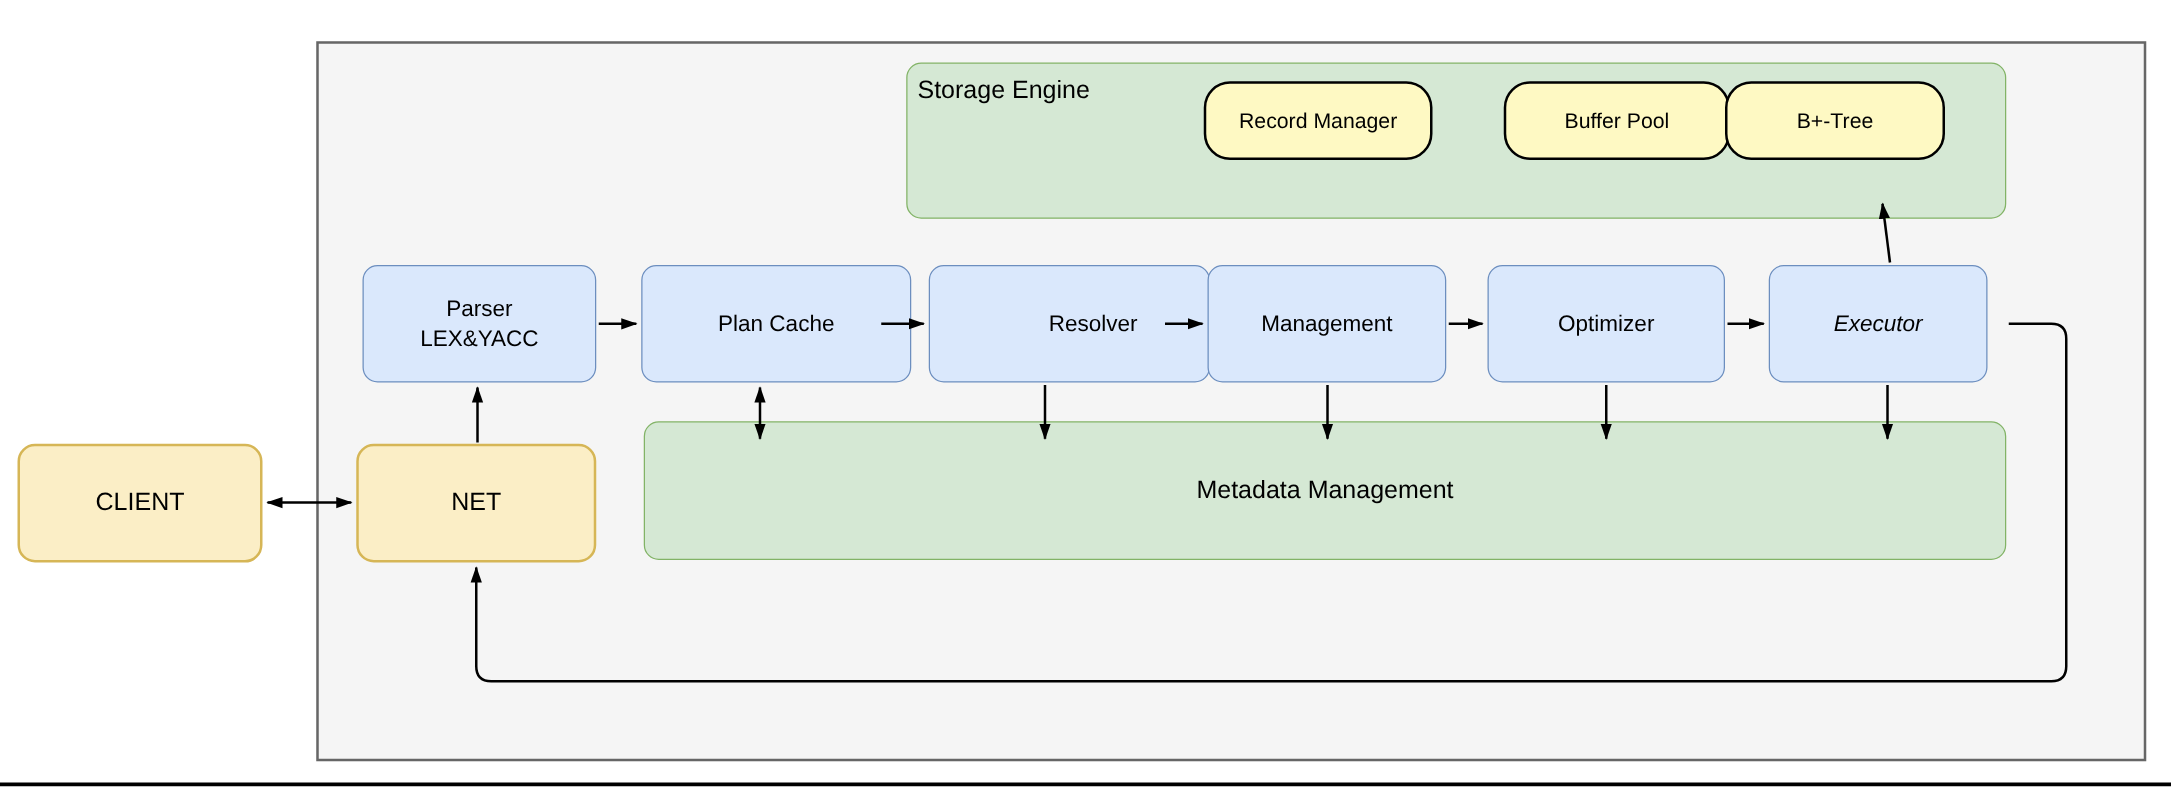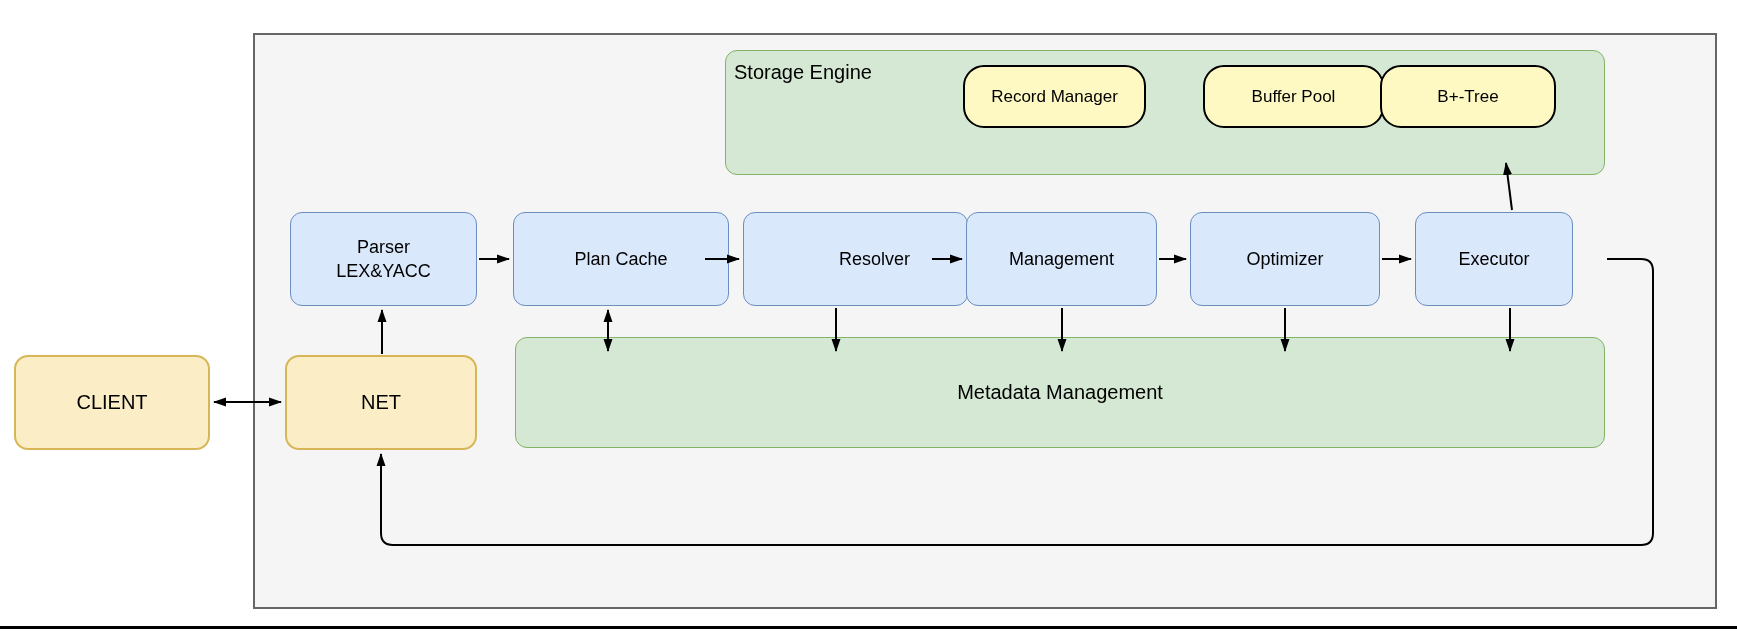--- a/index.html
+++ b/index.html
@@ -33,21 +33,21 @@
   #bptree{left:1380px;width:176px;}
 
   .pbox{background:var(--pipeline-fill);border:1.5px solid var(--pipeline-border);
        border-radius:12px;top:212px;height:94px;font-size:18px;
        white-space:pre-line;line-height:24px;}
   #parser{left:290px;width:187px;}
   #plan-cache{left:513px;width:216px;}
   #resolver{left:743px;width:225px;padding-left:38px;}
   #transformer{left:966px;width:191px;}
   #optimizer{left:1190px;width:190px;}
-  #executor{left:1415px;width:158px;}
+  #executor{left:1415px;width:175px;font-style:italic;}
 
   .ybox{background:var(--yellow-fill);border:2px solid var(--yellow-border);
        border-radius:14px;top:355px;height:95px;font-size:20px;}
   #client{left:14px;width:196px;text-align:right;}
   #net{left:285px;width:192px;}
 
   #connectors{position:absolute;left:0;top:0;width:1737px;height:633px;pointer-events:none;}
   .arrow{stroke:var(--arrow);stroke-width:2;fill:none;}
   .arrowhead{fill:var(--arrow);}
 

